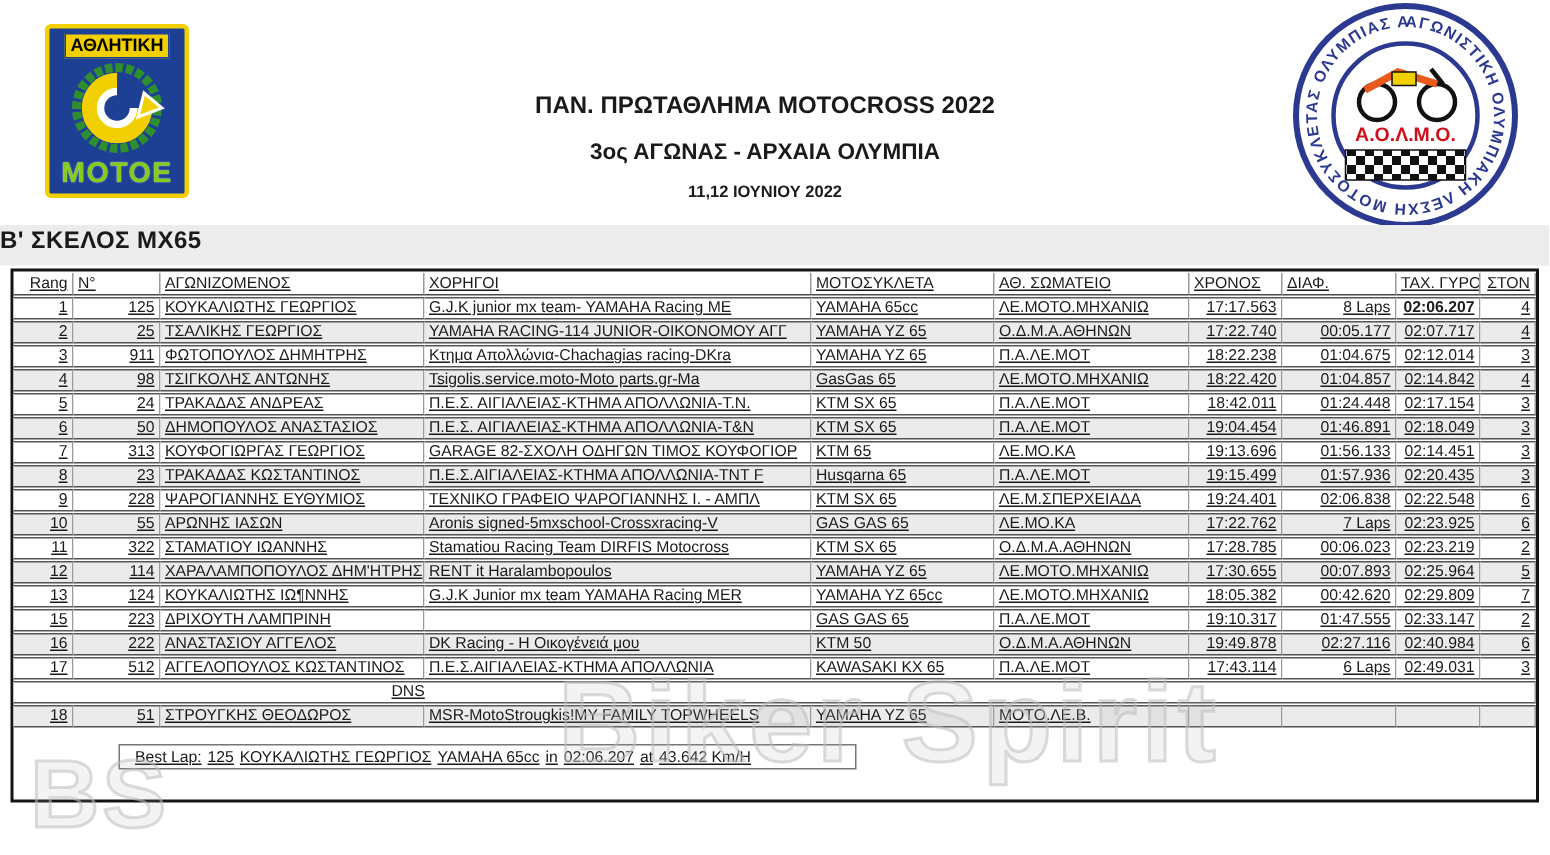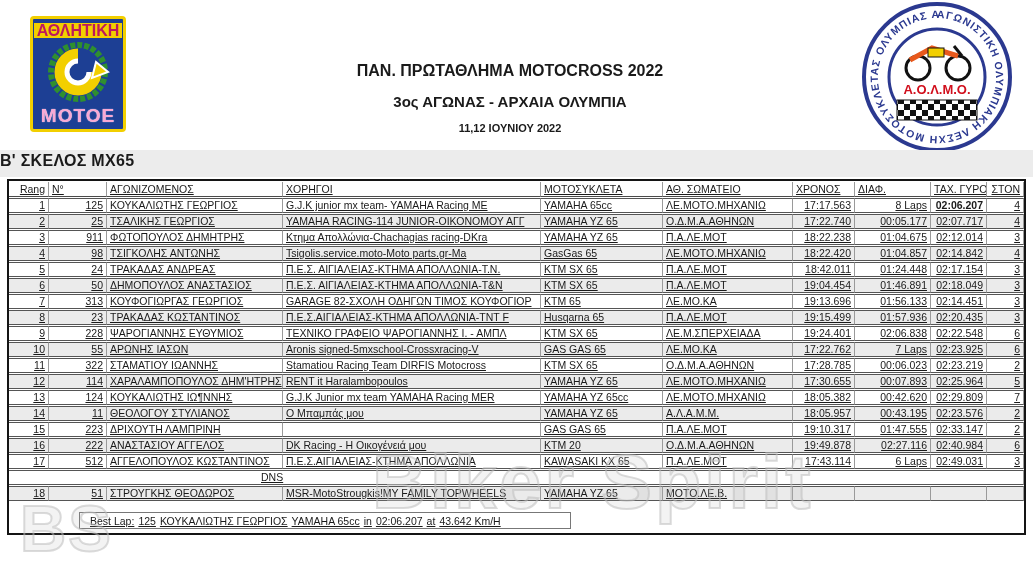--- a/index.html
+++ b/index.html
@@ -14,24 +14,24 @@
           font-size:16px;font-weight:bold;}
   .title2{position:absolute;left:140px;top:93px;width:740px;text-align:center;
           font-size:15px;font-weight:bold;}
   .title3{position:absolute;left:140px;top:122px;width:740px;text-align:center;
           font-size:11px;font-weight:bold;}
 
   
   .logo-l{position:absolute;left:30px;top:16px;width:96px;height:116px;background:#1d3f94;
           border:3px solid #f2cf00;border-radius:4px;box-sizing:border-box;
           display:flex;flex-direction:column;align-items:center;}
-  .logo-l .tag{margin-top:3px;background:#f2cf00;color:#be185d;font-weight:bold;font-size:16px;
+  .logo-l .tag{margin-top:3px;background:#f2cf00;color:#000000;font-weight:bold;font-size:12px;
                padding:0 3px;border:1px solid #1d3f94;line-height:15px;}
   .logo-l .emb{flex:1;display:flex;align-items:center;justify-content:center;}
-  .logo-l .word{color:#f9a8d4;font-weight:bold;font-size:19px;letter-spacing:1px;
+  .logo-l .word{color:#84cc16;font-weight:bold;font-size:19px;letter-spacing:1px;
                 margin-bottom:2px;text-shadow:0 0 1px #fff;}
 
   
   .logo-r{position:absolute;left:862px;top:2px;width:150px;height:150px;}
 
   
   .twrap{position:absolute;left:7px;top:179px;width:1019px;height:356px;border:2px solid #141414;
          box-sizing:border-box;background:#fff;text-decoration:underline;}
   table.res{border-collapse:separate;border-spacing:0 1px;width:1015px;table-layout:fixed;
             font-size:10.5px;}
@@ -290,50 +290,38 @@
             <td class="r">124</td>
             <td>ΚΟΥΚΑΛΙΩΤΗΣ ΙΩ¶ΝΝΗΣ</td>
             <td>G.J.K Junior mx team YAMAHA Racing MER</td>
             <td>YAMAHA YZ 65cc</td>
             <td>ΛΕ.ΜΟΤΟ.ΜΗΧΑΝΙΩ</td>
             <td class="r">18:05.382</td>
             <td class="r">00:42.620</td>
             <td class="r">02:29.809</td>
             <td class="r">7</td>
           </tr>
-          <tr class="shaded">
-            <td class="r">14</td>
-            <td class="r">11</td>
-            <td>ΘΕΟΛΟΓΟΥ ΣΤΥΛΙΑΝΟΣ</td>
-            <td>Ο Μπαμπάς μου</td>
-            <td>YAMAHA YZ 65</td>
-            <td>Α.Λ.Α.Μ.Μ.</td>
-            <td class="r">18:05.957</td>
-            <td class="r">00:43.195</td>
-            <td class="r">02:23.576</td>
-            <td class="r">2</td>
-          </tr>
           <tr>
             <td class="r">15</td>
             <td class="r">223</td>
             <td>ΔΡΙΧΟΥΤΗ ΛΑΜΠΡΙΝΗ</td>
             <td></td>
             <td>GAS GAS 65</td>
             <td>Π.Α.ΛΕ.ΜΟΤ</td>
             <td class="r">19:10.317</td>
             <td class="r">01:47.555</td>
             <td class="r">02:33.147</td>
             <td class="r">2</td>
           </tr>
           <tr class="shaded">
             <td class="r">16</td>
             <td class="r">222</td>
             <td>ΑΝΑΣΤΑΣΙΟΥ ΑΓΓΕΛΟΣ</td>
             <td>DK Racing - Η Οικογένειά μου</td>
-            <td>KTM 20</td>
+            <td>KTM 50</td>
             <td>Ο.Δ.Μ.Α.ΑΘΗΝΩΝ</td>
             <td class="r">19:49.878</td>
             <td class="r">02:27.116</td>
             <td class="r">02:40.984</td>
             <td class="r">6</td>
           </tr>
           <tr>
             <td class="r">17</td>
             <td class="r">512</td>
             <td>ΑΓΓΕΛΟΠΟΥΛΟΣ ΚΩΣΤΑΝΤΙΝΟΣ</td>

